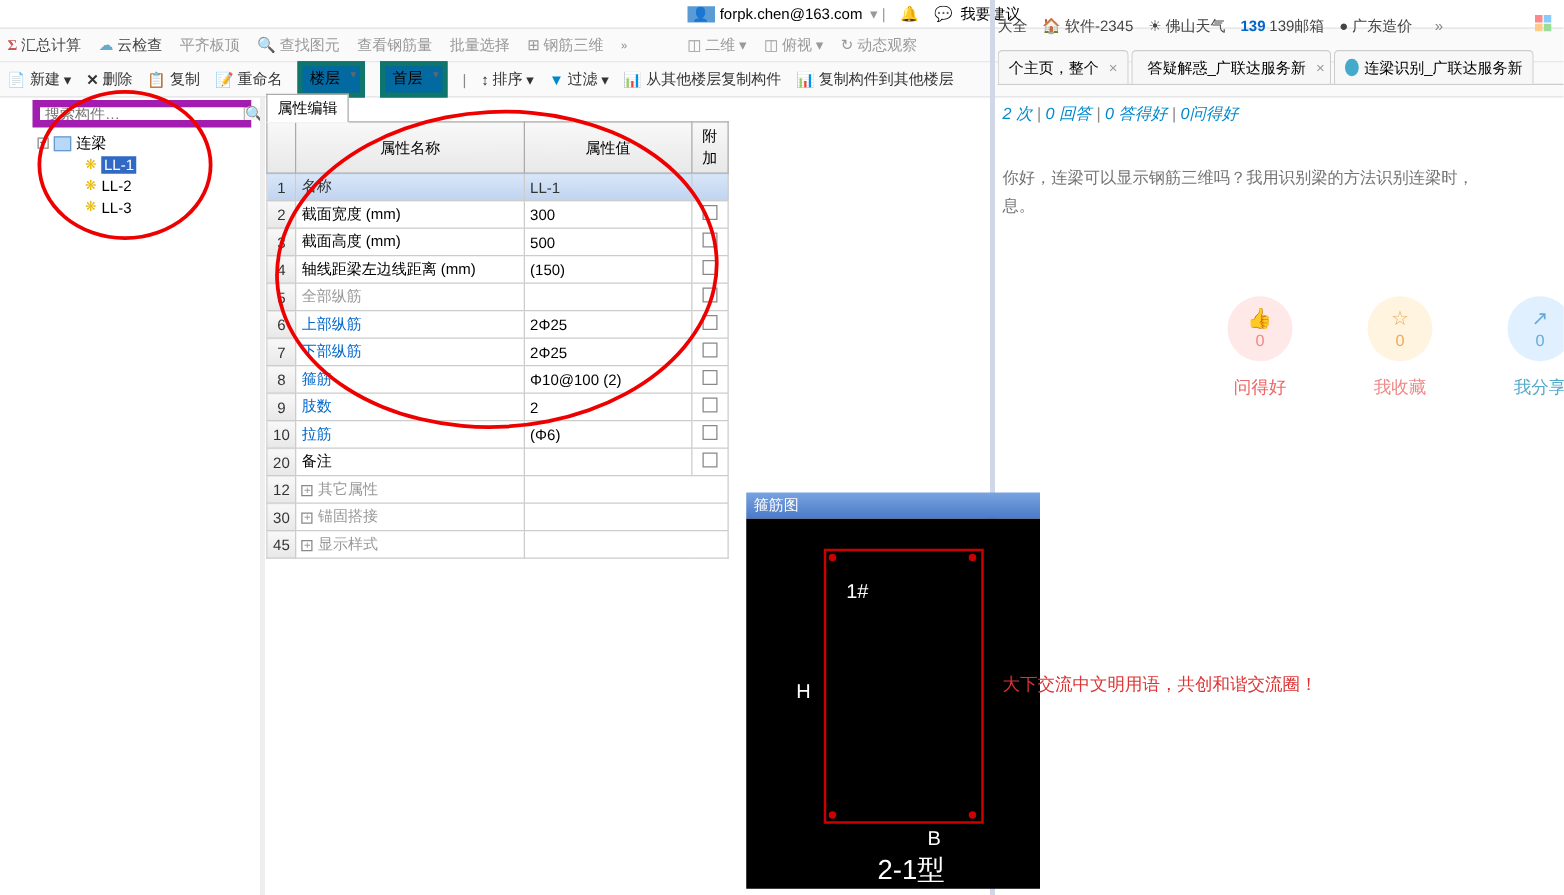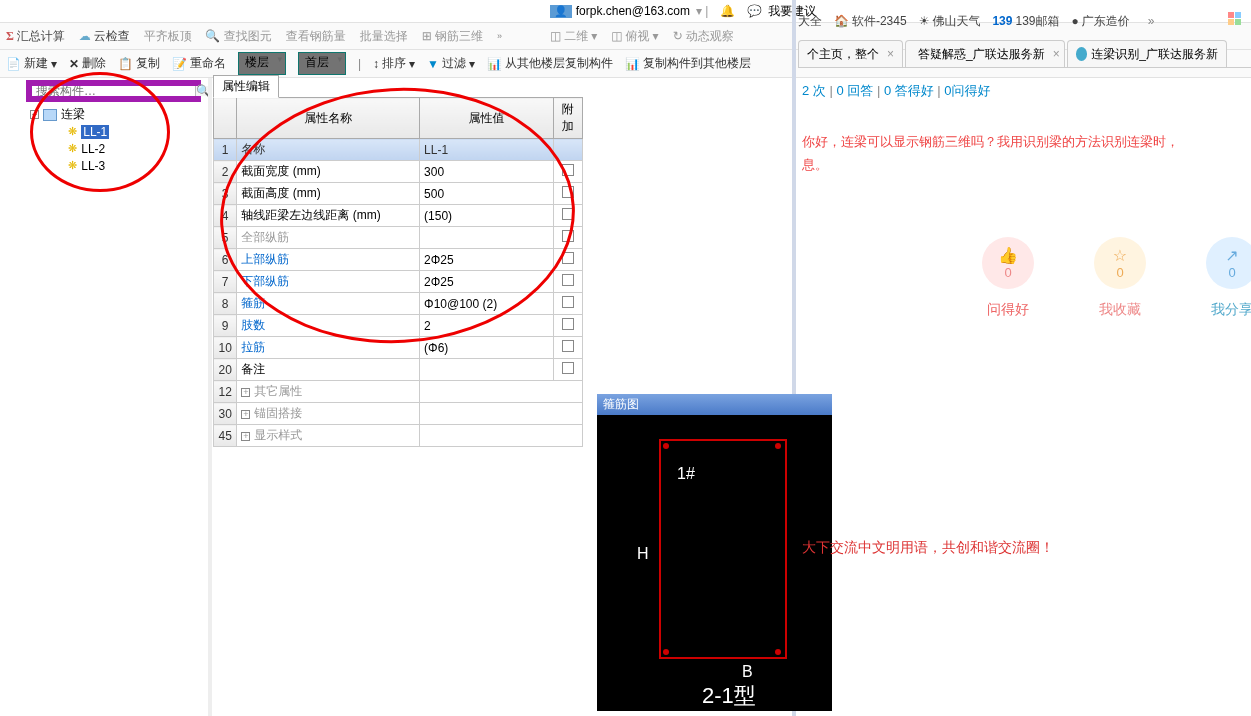--- a/index.html
+++ b/index.html
@@ -26,21 +26,21 @@
 .btab-ico { width: 14px; height: 14px; border-radius: 50%; display: inline-block; }
 
 
 .toolbar1 { height: 28px; display: flex; align-items: center; padding: 0 6px; gap: 14px; background: #fafafa; border-top: 1px solid #e2e2e2; border-bottom: 1px solid #e2e2e2; color: #444; }
 .toolbar1 .tb { display: flex; align-items: center; gap: 3px; cursor: pointer; }
 .toolbar1 .gray { color: #999; }
 .toolbar1 .dd { font-size: 9px; color: #888; }
 
 .toolbar2 { height: 28px; display: flex; align-items: center; padding: 0 6px; gap: 12px; background: #fafafa; border-bottom: 1px solid #e2e2e2; }
 .toolbar2 .tb { display: flex; align-items: center; gap: 3px; cursor: pointer; color: #333; }
-.toolbar2 .dd { border: 1px solid #0f766e; padding: 1px 16px 3px 6px; background: #737373; position: relative; }
+.toolbar2 .dd { border: 4px solid #0f766e; padding: 1px 16px 3px 6px; background: #0369a1; position: relative; }
 .toolbar2 .dd:after { content: "▾"; position: absolute; right: 3px; top: 1px; font-size: 9px; color: #666; }
 
 
 .searchbox { position: absolute; left: 26px; top: 80px; width: 175px; height: 22px; border: 6px solid #a21caf; display: flex; }
 .searchbox input { flex: 1; border: none; padding: 0 4px; font-size: 12px; color: #999; outline: none; }
 .searchbox .sbtn { width: 22px; border-left: 1px solid #bbb; background: #f5f5f5; display: flex; align-items: center; justify-content: center; color: #69c; cursor: pointer; }
 
 
 .tree { position: absolute; left: 30px; top: 106px; font-size: 12px; }
 .tree .node { display: flex; align-items: center; gap: 4px; height: 17px; }
@@ -78,23 +78,23 @@
 .c1 { left: 66px; top: 28px; } .c2 { left: 178px; top: 28px; }
 .c3 { left: 66px; top: 234px; } .c4 { left: 178px; top: 234px; }
 .label1 { position: absolute; left: 80px; top: 50px; color: #fff; font-size: 16px; }
 .labelH { position: absolute; left: 40px; top: 130px; color: #fff; font-size: 16px; }
 .labelB { position: absolute; left: 145px; top: 248px; color: #fff; font-size: 16px; }
 .label-type { position: absolute; left: 105px; top: 266px; color: #fff; font-size: 22px; }
 
 
 .web-content { position: absolute; left: 798px; top: 72px; right: 0; bottom: 0; padding: 10px 0 0 4px; }
 .web-title { font-size: 22px; color: #333; margin: 50px 0 20px 0; }
-.web-stats { color: #08c; font-size: 13px; }
+.web-stats { color: #08c; font-size: 13px; font-style: italic; }
 .web-stats span { color: #888; }
-.web-body { margin-top: 30px; color: #ef4444; font-size: 13px; line-height: 1.8; }
+.web-body { margin-top: 30px; color: #737373; font-size: 13px; line-height: 1.8; }
 .web-note { color: #d33; margin-top: 220px; font-size: 14px; }
 .action-circles { display: flex; gap: 60px; margin-top: 60px; }
 .acircle { text-align: center; }
 .acircle .c { width: 52px; height: 52px; border-radius: 50%; display: flex; flex-direction: column; align-items: center; justify-content: center; font-size: 13px; }
 .acircle .c .ico { font-size: 16px; }
 .acircle .lbl { margin-top: 12px; font-size: 14px; }
 .ac1 .c { background: #ffe8e8; color: #e88; } .ac1 .lbl { color: #e66; }
 .ac2 .c { background: #fff4e0; color: #ea5; } .ac2 .lbl { color: #e88; }
 .ac3 .c { background: #e0f0ff; color: #6ad; } .ac3 .lbl { color: #5ac; }
 

